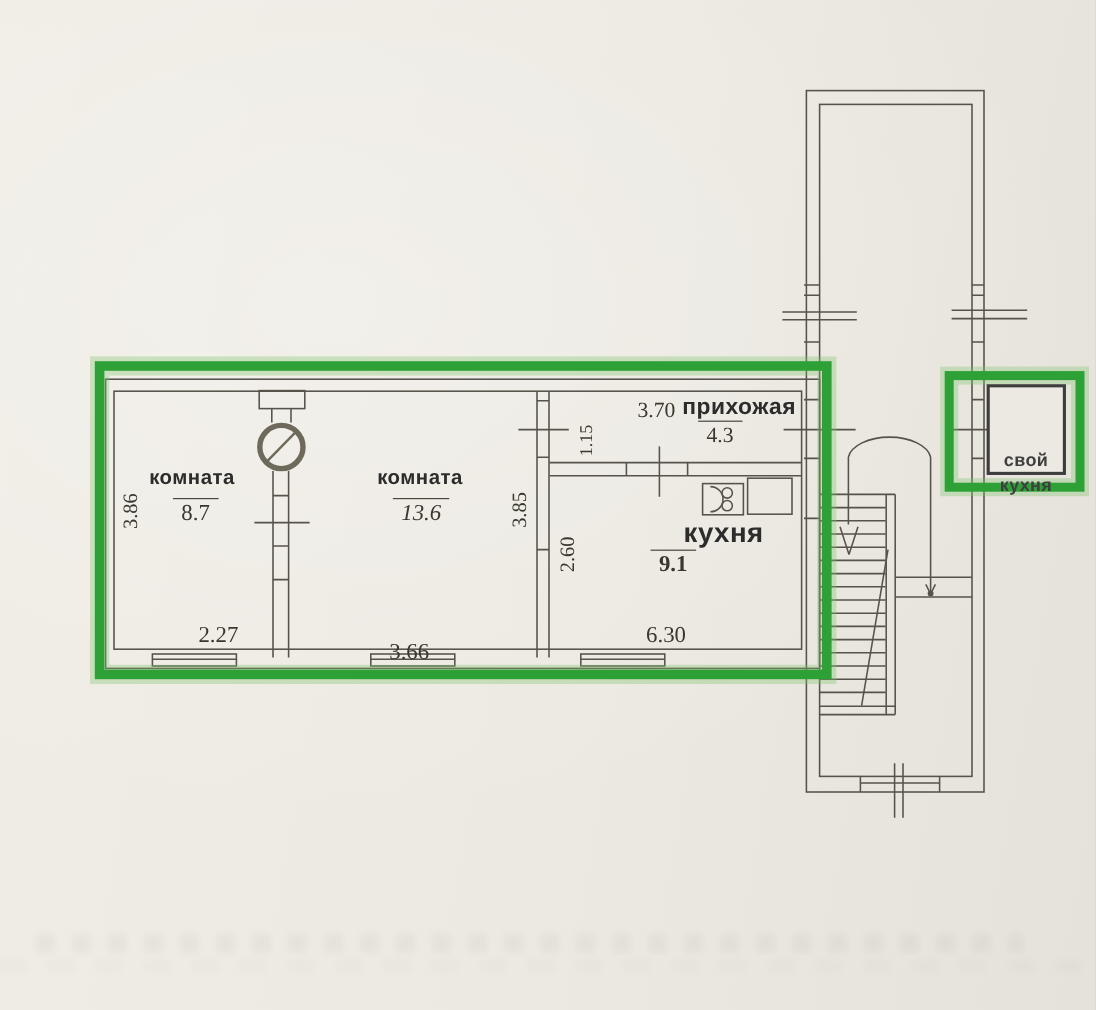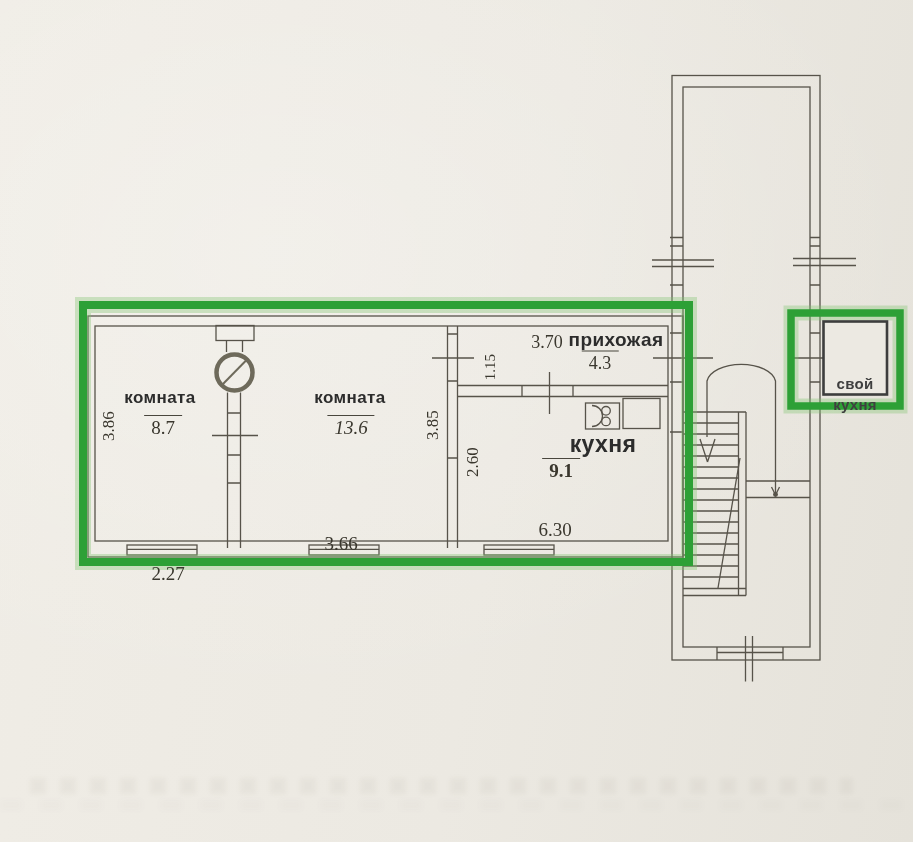--- a/index.html
+++ b/index.html
@@ -133,21 +133,21 @@
       <rect x="83" y="305" width="606" height="257" stroke="#2da036" stroke-width="8"></rect>
       <rect x="791" y="313" width="109" height="93" stroke="rgba(125,195,110,0.35)" stroke-width="15"></rect>
       <rect x="791" y="313" width="109" height="93" stroke="#2da036" stroke-width="7.5"></rect>
       <rect x="823.5" y="321.5" width="63.5" height="73" stroke="#3d3d3d" stroke-width="2.6" fill="#ECE9E2"></rect>
     </g>
   </svg>
 
   <div class="txt lbl lbl-room" style="left:160px;top:398px;">комната</div>
   <div class="txt num n19" style="left:163px;top:427px;"><span class="over">8.7</span></div>
   <div class="txt num n17 vert" style="left:109px;top:426px;">3.86</div>
-  <div class="txt num n19" style="left:168px;top:530px;margin-top:44px;">2.27</div>
+  <div class="txt num n19" style="left:182px;top:530px;">2.27</div>
 
   <div class="txt lbl lbl-room" style="left:350px;top:398px;">комната</div>
   <div class="txt num n19" style="left:351px;top:427px;font-style:italic;"><span class="over">13.6</span></div>
   <div class="txt num n17 vert" style="left:433px;top:425px;">3.85</div>
   <div class="txt num n19" style="left:341px;top:530px;margin-top:14px;">3.66</div>
 
   <div class="txt num n15 vert" style="left:490px;top:367px;">1.15</div>
   <div class="txt num n18" style="left:547px;top:342px;">3.70</div>
   <div class="txt lbl lbl-hall" style="left:616px;top:340px;">прихожая</div>
   <div class="txt num n18" style="left:600px;top:362px;"><span class="over">4.3</span></div>

